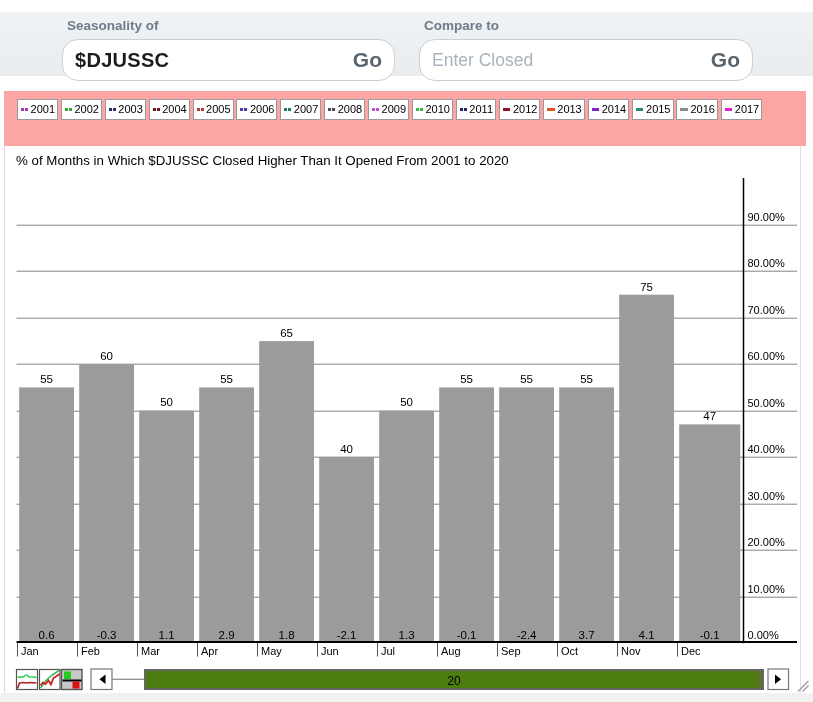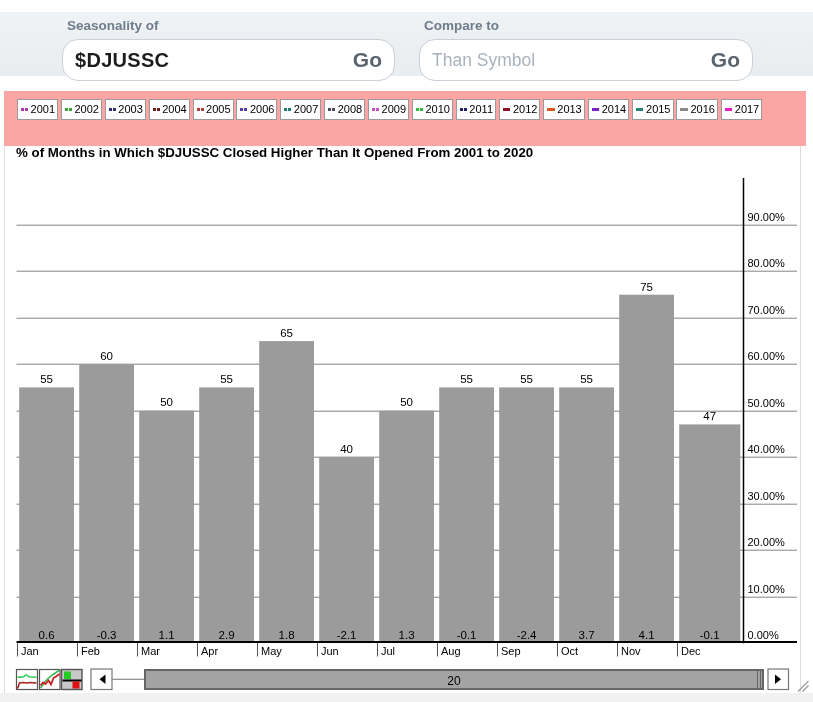--- a/index.html
+++ b/index.html
@@ -9,38 +9,38 @@
 .inputbox { position:absolute; top:27px; height:42px; background:#fff; border:1px solid #c9d0da; border-radius:16px; display:flex; align-items:center; justify-content:space-between; padding:0 12px; }
 .sym { font-size:20px; font-weight:bold; color:#1c1c1c; letter-spacing:0.3px; }
 .ph { font-size:17.5px; color:#a9b3bd; }
 .go { font-size:21px; font-weight:bold; color:#59646e; }
 .panel { position:absolute; left:4px; top:91px; width:802px; height:55px; background:#fca5a5; }
 .brow { position:absolute; left:13px; white-space:nowrap; }
 .ybtn { display:inline-flex; align-items:center; height:21px; border:1px solid #9a9a9a; background:#fff; font-size:11px; color:#000; padding:0 2px 0 3px; margin-right:2.8px; vertical-align:top; }
 .d2 { display:inline-block; width:3px; height:3px; margin-right:1px; }
 .d2b { display:inline-block; width:3px; height:3px; margin-right:2.6px; }
 .d1 { display:inline-block; width:7.5px; height:3px; margin-right:2.6px; }
-.title { position:absolute; left:16px; top:145px; font-size:13.3px; color:#000;font-weight:bold; }
+.title { position:absolute; left:16px; top:153px; font-size:13.3px; color:#000; }
 .pagebot { position:absolute; left:0; top:693px; width:813px; height:9px; background:#f1f1f1; }
 .cborder { position:absolute; background:#dcdcdc; }
 svg text { font-family:"Liberation Sans", sans-serif; fill:#000; }
-.slider { position:absolute; left:144px; top:669px; width:620px; height:21px; background:#a3a3a3; border:2px solid #666; }
+.slider { position:absolute; left:144px; top:669px; width:620px; height:21px; background:#4d7c0f; border:2px solid #666; }
 .s20 { position:absolute; width:100%; text-align:center; top:3px; font-size:12px; }
 </style>
 </head>
 <body>
 <div class="header">
   <div class="flabel" style="left:67px;">Seasonality of</div>
   <div class="inputbox" style="left:62px; width:333px;">
       <span class="sym">$DJUSSC</span>
       <span class="go">Go</span>
     </div>
   <div class="flabel" style="left:424px;">Compare to</div>
   <div class="inputbox" style="left:419px; width:334px;">
-      <span class="ph">Than Symbol</span>
+      <span class="ph">Enter Closed</span>
       <span class="go">Go</span>
     </div>
 </div>
 <div class="panel">
   <div class="brow" style="top:7.5px;"><span class="ybtn"><span class="d2" style="background:#b136b1;"></span><span class="d2b" style="background:#b136b1;"></span>2001</span><span class="ybtn"><span class="d2" style="background:#3aa63a;"></span><span class="d2b" style="background:#3aa63a;"></span>2002</span><span class="ybtn"><span class="d2" style="background:#2a2f70;"></span><span class="d2b" style="background:#2a2f70;"></span>2003</span><span class="ybtn"><span class="d2" style="background:#6b1d1d;"></span><span class="d2b" style="background:#6b1d1d;"></span>2004</span><span class="ybtn"><span class="d2" style="background:#b2403a;"></span><span class="d2b" style="background:#b2403a;"></span>2005</span><span class="ybtn"><span class="d2" style="background:#4f3da8;"></span><span class="d2b" style="background:#4f3da8;"></span>2006</span><span class="ybtn"><span class="d2" style="background:#1f7a72;"></span><span class="d2b" style="background:#1f7a72;"></span>2007</span><span class="ybtn"><span class="d2" style="background:#4c4c5e;"></span><span class="d2b" style="background:#4c4c5e;"></span>2008</span><span class="ybtn"><span class="d2" style="background:#c94fc9;"></span><span class="d2b" style="background:#c94fc9;"></span>2009</span><span class="ybtn"><span class="d2" style="background:#3cb33c;"></span><span class="d2b" style="background:#3cb33c;"></span>2010</span><span class="ybtn"><span class="d2" style="background:#1f2466;"></span><span class="d2b" style="background:#1f2466;"></span>2011</span><span class="ybtn"><span class="d1" style="background:#8c1626;"></span>2012</span><span class="ybtn"><span class="d1" style="background:#e0561a;"></span>2013</span><span class="ybtn"><span class="d1" style="background:#7e22c8;"></span>2014</span><span class="ybtn"><span class="d1" style="background:#268678;"></span>2015</span><span class="ybtn"><span class="d1" style="background:#888888;"></span>2016</span><span class="ybtn"><span class="d1" style="background:#e520c8;"></span>2017</span></div>
 </div>
 <div class="title">% of Months in Which $DJUSSC Closed Higher Than It Opened From 2001 to 2020</div>
 <div class="cborder" style="left:4px; top:146px; width:1px; height:547px;"></div>
 <div class="cborder" style="left:800px; top:146px; width:1px; height:547px;"></div>
 <div class="pagebot"></div>

